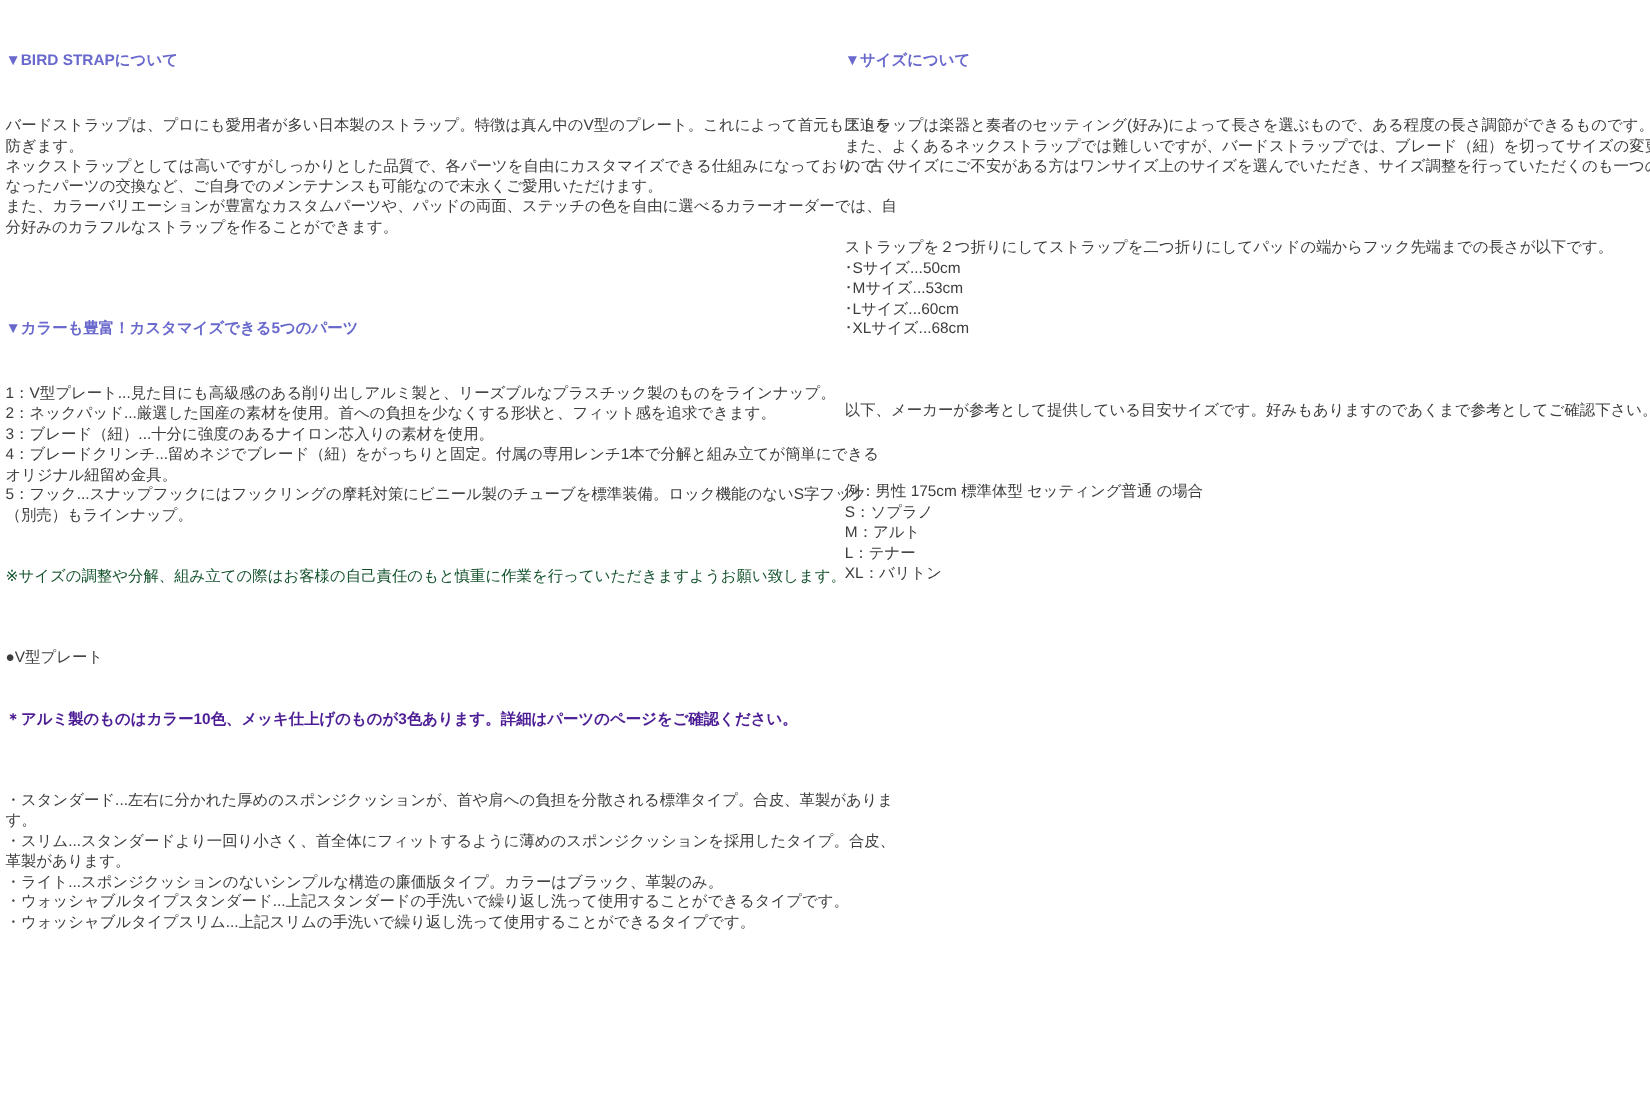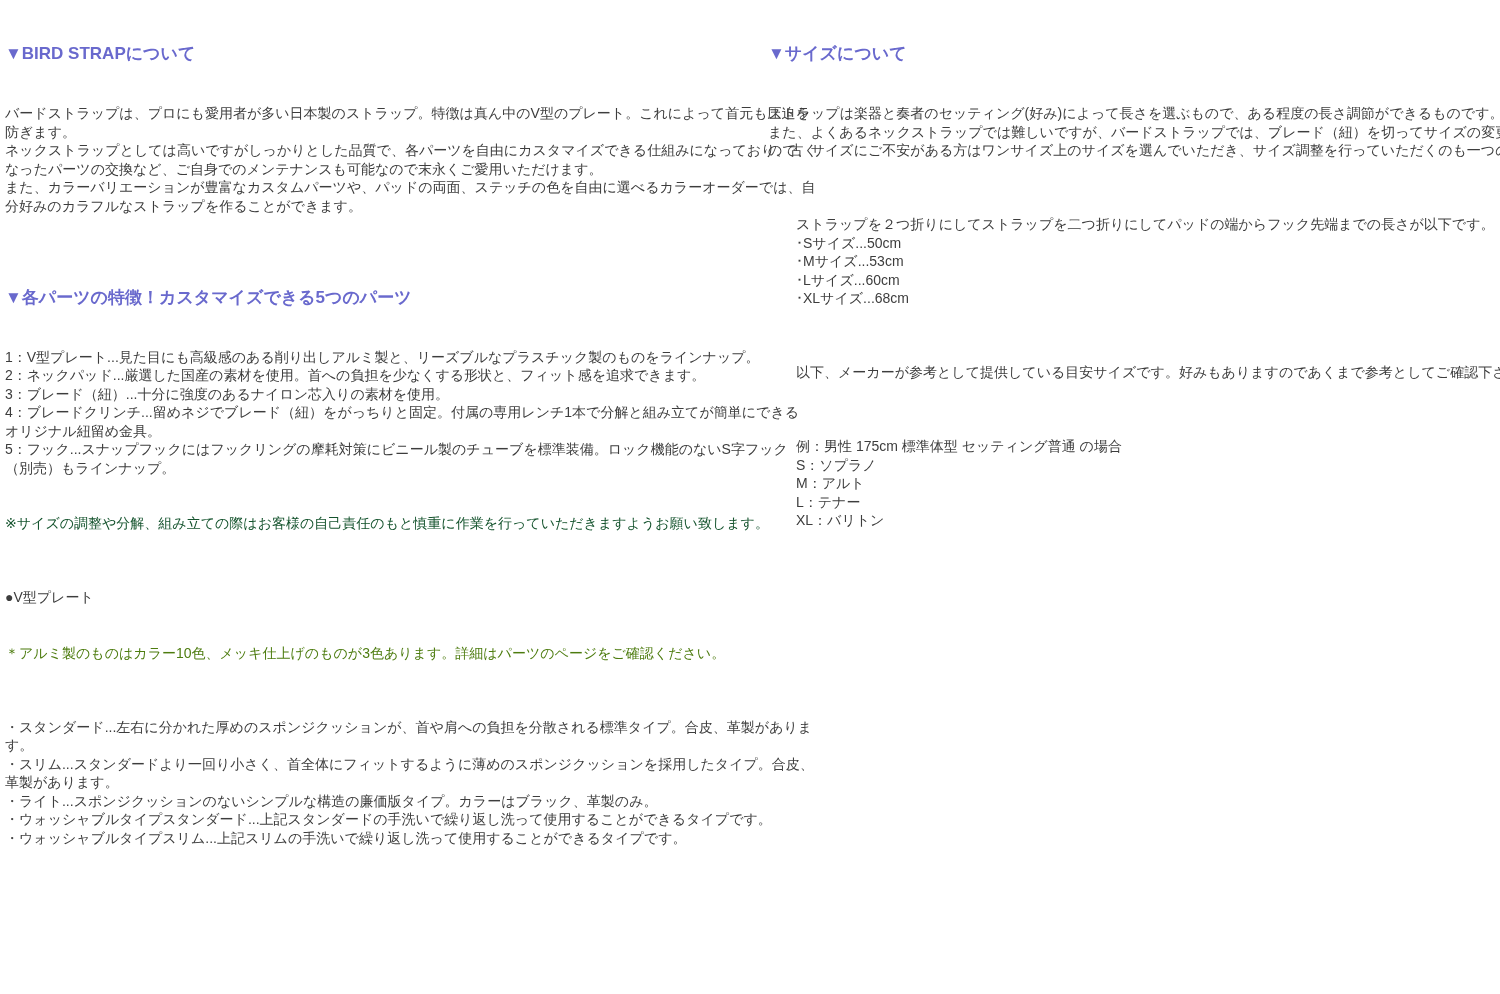--- a/index.html
+++ b/index.html
@@ -15,54 +15,54 @@
   .col {
     position: absolute;
     top: 7px;
     white-space: pre;
     font-size: 14px;
     line-height: 18.5px;
   }
   #left-col  { left: 5px;   width: 745px; }
   #right-col { left: 768px; width: 728px; }
   .h {
-    font-size: 17px;
+    font-size: 14px;
     font-weight: bold;
     color: #6969cd;
     line-height: 20px;
     margin: 17px 0 3px 0;
   }
   .h.first { margin-top: 0; }
   .sub { margin-top: 14px; }
   .p { margin: 0; }
-  .gap { margin-top: 18.5px; margin-left: 28px; }
+  .gap { margin-top: 18.5px; }
   .note-red {
     color: #14532d;
     font-weight: normal;
   }
   .note-orange {
-    color: #4d7c0f;
-    font-weight: normal;
+    color: #4c1d95;
+    font-weight: bold;
   }
 </style>
 </head>
 <body>
 
 <div id="screen">
 
   <div id="left-col" class="col">
     <div class="h first">▼BIRD STRAPについて</div>
     <div class="p">バードストラップは、プロにも愛用者が多い日本製のストラップ。特徴は真ん中のV型のプレート。これによって首元も圧迫を
 防ぎます。
 ネックストラップとしては高いですがしっかりとした品質で、各パーツを自由にカスタマイズできる仕組みになっており、古く
 なったパーツの交換など、ご自身でのメンテナンスも可能なので末永くご愛用いただけます。
 また、カラーバリエーションが豊富なカスタムパーツや、パッドの両面、ステッチの色を自由に選べるカラーオーダーでは、自
 分好みのカラフルなストラップを作ることができます。</div>
 
-    <div class="h">▼各パーツの特徴！カスタマイズできる5つのパーツ</div>
+    <div class="h">▼カラーも豊富！カスタマイズできる5つのパーツ</div>
     <div class="p">1：V型プレート...見た目にも高級感のある削り出しアルミ製と、リーズブルなプラスチック製のものをラインナップ。
 2：ネックパッド...厳選した国産の素材を使用。首への負担を少なくする形状と、フィット感を追求できます。
 3：ブレード（紐）...十分に強度のあるナイロン芯入りの素材を使用。
 4：ブレードクリンチ...留めネジでブレード（紐）をがっちりと固定。付属の専用レンチ1本で分解と組み立てが簡単にできる
 オリジナル紐留め金具。
 5：フック...スナップフックにはフックリングの摩耗対策にビニール製のチューブを標準装備。ロック機能のないS字フック
 （別売）もラインナップ。</div>
     <div class="p note-red">※サイズの調整や分解、組み立ての際はお客様の自己責任のもと慎重に作業を行っていただきますようお願い致します。</div>
 
     <div class="p">●V型プレート</div>

